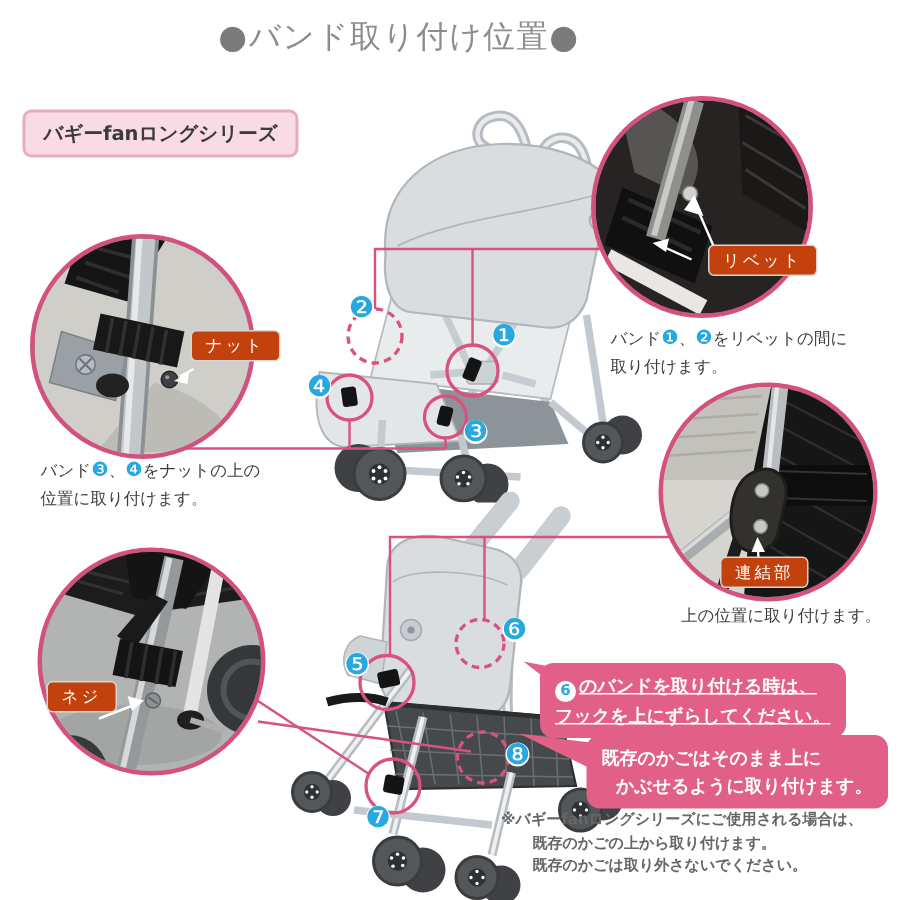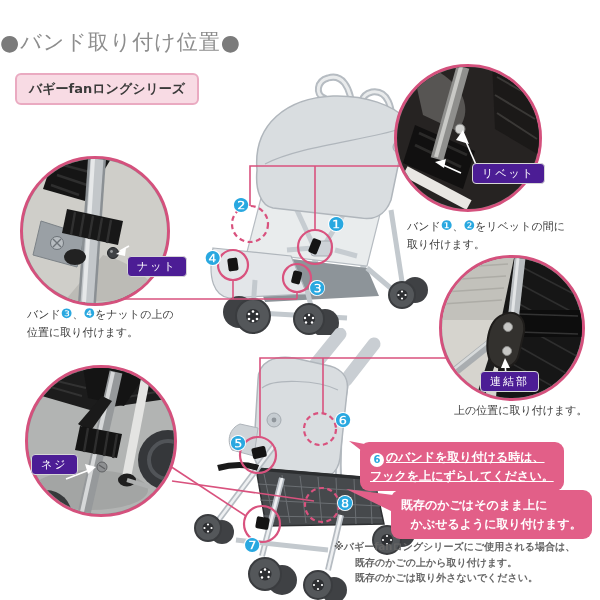--- a/index.html
+++ b/index.html
@@ -4,35 +4,35 @@
 <style>
   * { margin:0; padding:0; box-sizing:border-box; }
   html,body { width:600px; height:600px; }
   body {
     position:relative; background:#ffffff; overflow:hidden;
     font-family:"DejaVu Sans","Liberation Sans",sans-serif;
   }
   .layer { position:absolute; left:0; top:0; pointer-events:none; }
 
   
-  .page-title { position:absolute; left:0; top:28px; width:532px; 
+  .page-title { position:absolute; left:0; top:10px; width:532px; text-align:center;
     font-size:21px; color:#8d8d8d; letter-spacing:1px; z-index:4; }
   .page-title .dot { color:#7b7b7b; font-size:22px; vertical-align:-1px; }
 
   
   .series-badge { position:absolute; left:15px; top:73px; z-index:4;
     background:#f8dbe4; border:2px solid #eaaac1; border-radius:6px;
     padding:5px 12px; font-size:13px; font-weight:bold; color:#3a3a3a;text-align:center; }
 
   
   .photo { position:absolute; border:3px solid #d4517d; border-radius:50%;
     overflow:hidden; background:#888; z-index:3; }
   .photo svg { display:block; }
 
-  .photo-label { position:absolute; z-index:4; background:#4c1d95; color:#ffffff;
+  .photo-label { position:absolute; z-index:4; background:#c2410c; color:#ffffff;
     font-size:11px; letter-spacing:2px; padding:2px 9px; border-radius:4px;
     border:1px solid #d6d6d6; white-space:nowrap; }
 
   
   .caption { position:absolute; z-index:4; font-size:11px; font-weight:normal;
     color:#3d3d3d; line-height:1.55; white-space:nowrap; }
   .nb { color:#29a8e0; font-size:13px; }
 
   
   .marker { position:absolute; z-index:5; transform:translate(-50%,-50%);
@@ -273,21 +273,21 @@
     <line x1="70" y1="0" x2="61" y2="144" stroke="#e6e8e9" stroke-width="4"></line>
     <ellipse cx="52" cy="98" rx="11" ry="8" fill="#222222"></ellipse>
     <polygon points="44,50 100,62 95,86 39,74" fill="#181818"></polygon>
     <path d="M52,53 L48,76 M61,55 L57,78 M70,57 L66,80 M79,59 L75,82 M88,61 L84,84" stroke="#303030" stroke-width="2.4"></path>
     <circle cx="90" cy="94" r="5.5" fill="#3f4144" stroke="#232527"></circle>
     <circle cx="88.5" cy="92.5" r="1.4" fill="#9a9c9e"></circle>
     <path d="M106,87 L97,92" stroke="#ffffff" stroke-width="1.6"></path>
     <polygon points="93,95 103,89 102,97" fill="#ffffff"></polygon>
   </svg>
 </div>
-<div class="photo-label" style="left:127px; top:220px;margin-top:36px;">ナット</div>
+<div class="photo-label" style="left:127px; top:220px;">ナット</div>
 <div class="caption" style="left:27px; top:304px;">
   <div>バンド<span class="nb">❸</span>、<span class="nb">❹</span>をナットの上の</div>
   <div>位置に取り付けます。</div>
 </div>
 
 <div class="photo" style="left:439px; top:255px; width:146px; height:146px;">
   <svg width="140" height="140" viewBox="0 0 140 140">
     <rect width="140" height="140" fill="#d6d4ce"></rect>
     <rect x="0" y="0" width="72" height="62" fill="#c2c1bb"></rect>
     <path d="M6,10 L66,6 M4,22 L64,18 M2,34 L62,30 M0,46 L60,42" stroke="#adaca6" stroke-width="1.6"></path>

